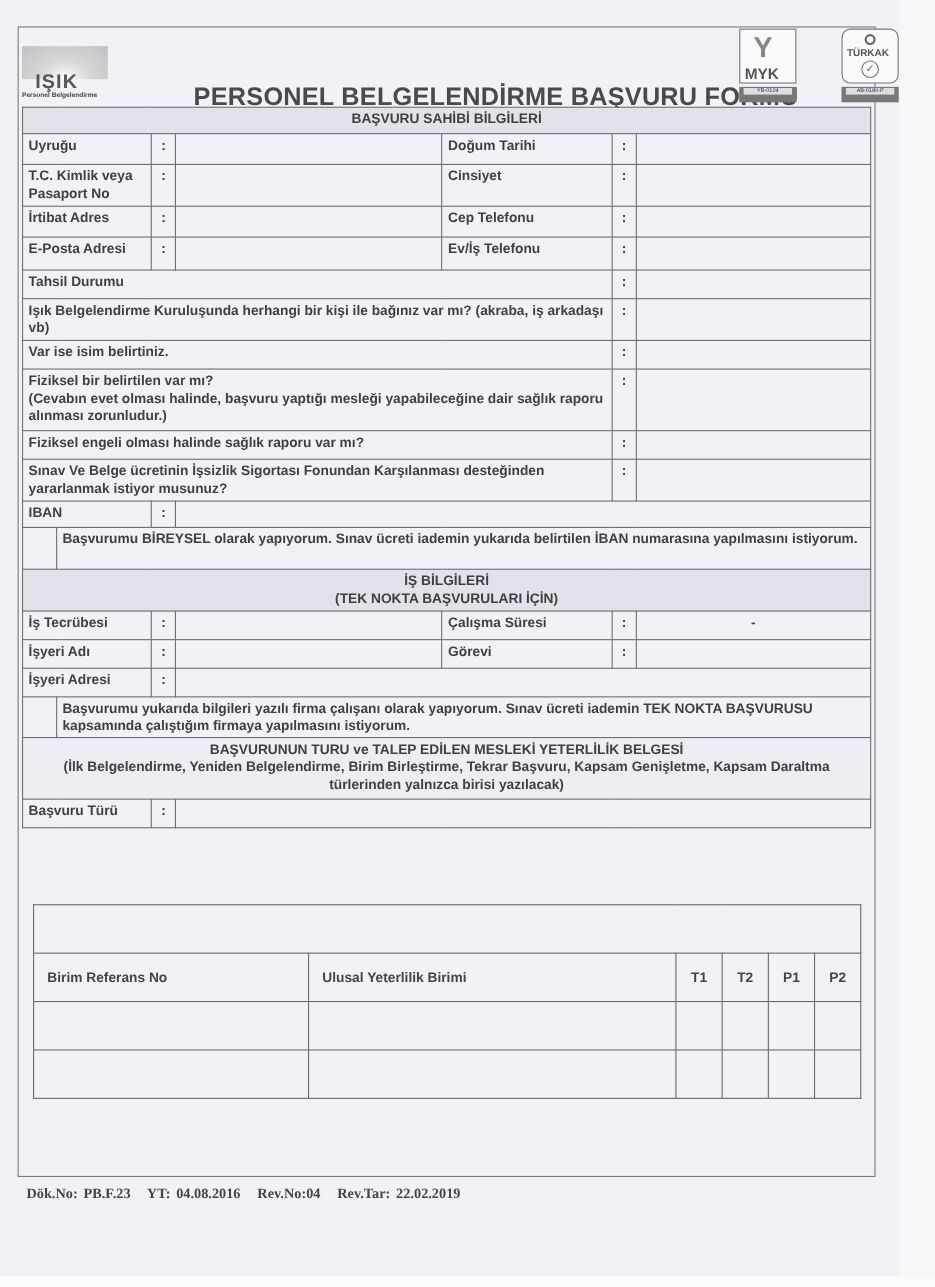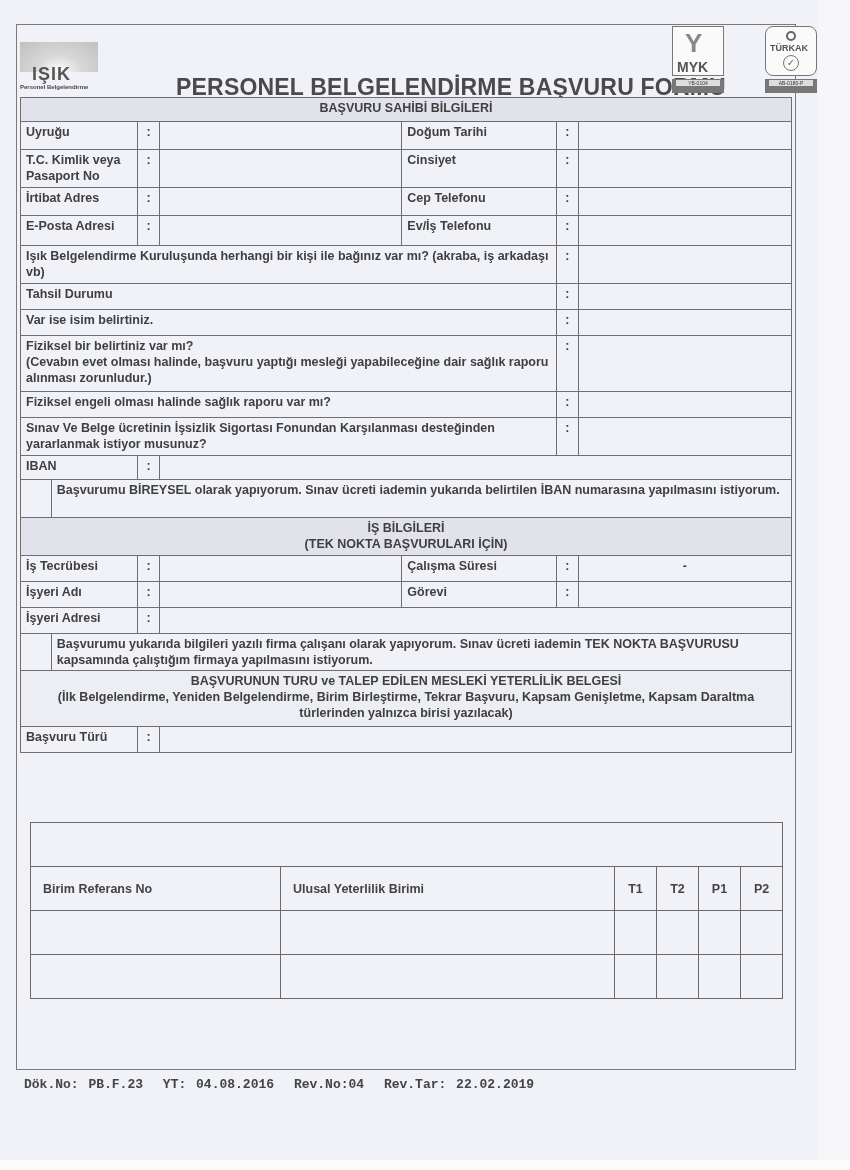--- a/index.html
+++ b/index.html
@@ -35,21 +35,21 @@
     .sec { background: #e2e3ea; text-align: center; color: #444; }
     .colon { text-align: center; padding-left: 0 !important; padding-right: 0 !important; }
     .field { width: 100%; height: 100%; min-height: 14px; border: none; background: transparent; font: inherit; outline: none; }
     .checkcell { width: 30px; }
     .c-dash { text-align: center; font-weight: normal; }
 
     table.units { position: absolute; left: 30px; top: 822px; width: 752px; border-collapse: collapse; table-layout: fixed; }
     table.units td { border: 1px solid #6a6a6a; font-size: 12.5px; font-weight: bold; color: #444; padding: 0 12px; height: 44px; }
     table.units td.center { text-align: center; padding: 0; }
 
-    .footer { position: absolute; left: 24px; top: 1077px; font-family: Liberation Mono, monospace; font-size: 13px; color: #444; font-weight: bold; word-spacing: 2px; }
+    .footer { position: absolute; left: 24px; top: 1077px; font-family: Liberation Serif, serif; font-size: 13px; color: #444; font-weight: bold; word-spacing: 2px; }
     .footer span { margin-right: 10px; }
   </style>
 </head>
 <body>
 
 <div class="paper"></div>
 <div class="right-strip"></div>
 <div class="bottom-strip"></div>
 <div class="frame"></div>
 
@@ -126,38 +126,38 @@
   </tr>
   <tr style="height:30px">
     <td colspan="2">E-Posta Adresi</td>
     <td class="colon">:</td>
     <td><input class="field" value="" style=""></td>
     <td colspan="2">Ev/İş Telefonu</td>
     <td class="colon">:</td>
     <td><input class="field" value="" style=""></td>
   </tr>
 
+  <tr style="height:26px">
+    <td colspan="6">Tahsil Durumu</td>
+    <td class="colon">:</td>
+    <td><input class="field" value="" style=""></td>
+  </tr>
   <tr style="height:38px">
     <td colspan="6">Işık Belgelendirme Kuruluşunda herhangi bir kişi ile bağınız var mı? (akraba, iş arkadaşı vb)</td>
-    <td class="colon">:</td>
-    <td><input class="field" value="" style=""></td>
-  </tr>
-  <tr style="height:26px">
-    <td colspan="6">Tahsil Durumu</td>
     <td class="colon">:</td>
     <td><input class="field" value="" style=""></td>
   </tr>
   <tr style="height:26px">
     <td colspan="6">Var ise isim belirtiniz.</td>
     <td class="colon">:</td>
     <td><input class="field" value="" style=""></td>
   </tr>
   <tr style="height:56px">
     <td colspan="6">
-      <div>Fiziksel bir belirtiniz var mı?</div>
+      <div>Fiziksel bir belirtilen var mı?</div>
       <div>(Cevabın evet olması halinde, başvuru yaptığı mesleği yapabileceğine dair sağlık raporu alınması zorunludur.)</div>
     </td>
     <td class="colon">:</td>
     <td><input class="field" value="" style=""></td>
   </tr>
   <tr style="height:26px">
     <td colspan="6">Fiziksel engeli olması halinde sağlık raporu var mı?</td>
     <td class="colon">:</td>
     <td><input class="field" value="" style=""></td>
   </tr>

